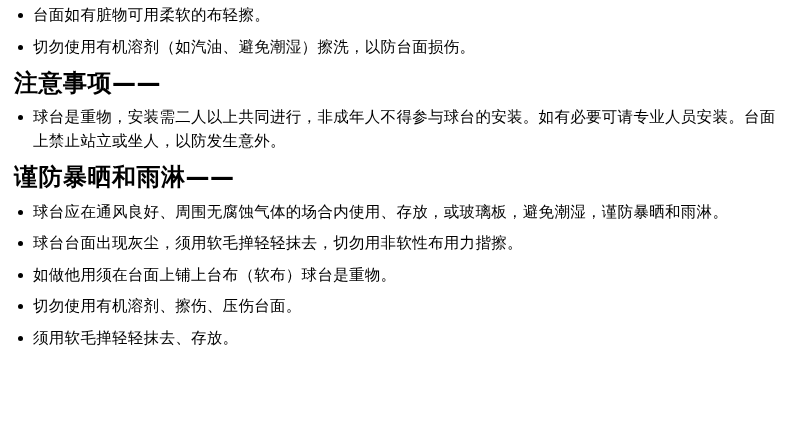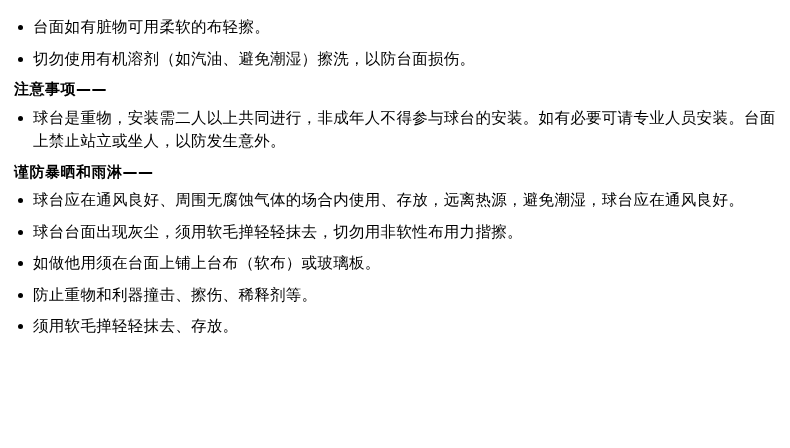--- a/index.html
+++ b/index.html
@@ -12,21 +12,21 @@
     height: 448px;
     font-family: "DejaVu Sans", "Liberation Sans", sans-serif;
     color: #000000;
     overflow: hidden;
   }
   .page {
     width: 790px;
     height: 360px;
     position: relative;
     box-sizing: border-box;
-    padding: 16px 14px;
+    padding: 4px 14px;
   }
   ul.bullets {
     list-style: none;
     margin: 0;
     padding: 0;
   }
   ul.bullets > li {
     position: relative;
     padding-left: 19px;
     font-size: 15.5px;
@@ -39,21 +39,21 @@
     content: "";
     position: absolute;
     left: 4px;
     top: 9px;
     width: 5px;
     height: 5px;
     background: #000;
     border-radius: 50%;
   }
   .section-title {
-    font-size: 15px;
+    font-size: 24px;
     font-weight: bold;
     letter-spacing: 0.5px;
     margin: 9px 0 7px 0;
     line-height: 1.3;
   }
   .top-list > li {
     margin-bottom: 10px;
   }
   .top-list {
     padding-top: 3px;
@@ -78,29 +78,29 @@
   <ul class="bullets">
     <li>
       <span>球台是重物，安装需二人以上共同进行，非成年人不得参与球台的安装。如有必要可请专业人员安装。台面上禁止站立或坐人，以防发生意外。</span>
     </li>
   </ul>
 
   <h2 class="section-title">谨防暴晒和雨淋——</h2>
 
   <ul class="bullets">
     <li>
-      <span>球台应在通风良好、周围无腐蚀气体的场合内使用、存放，远离热源，避免潮湿，球台应在通风良好。</span>
+      <span>球台应在通风良好、周围无腐蚀气体的场合内使用、存放，或玻璃板，避免潮湿，谨防暴晒和雨淋。</span>
     </li>
     <li>
       <span>球台台面出现灰尘，须用软毛掸轻轻抹去，切勿用非软性布用力揩擦。</span>
     </li>
     <li>
-      <span>如做他用须在台面上铺上台布（软布）或玻璃板。</span>
+      <span>如做他用须在台面上铺上台布（软布）球台是重物。</span>
     </li>
     <li>
-      <span>防止重物和利器撞击、擦伤、稀释剂等。</span>
+      <span>切勿使用有机溶剂、擦伤、压伤台面。</span>
     </li>
     <li>
       <span>须用软毛掸轻轻抹去、存放。</span>
     </li>
   </ul>
 
 </div>
 
 </body></html>

